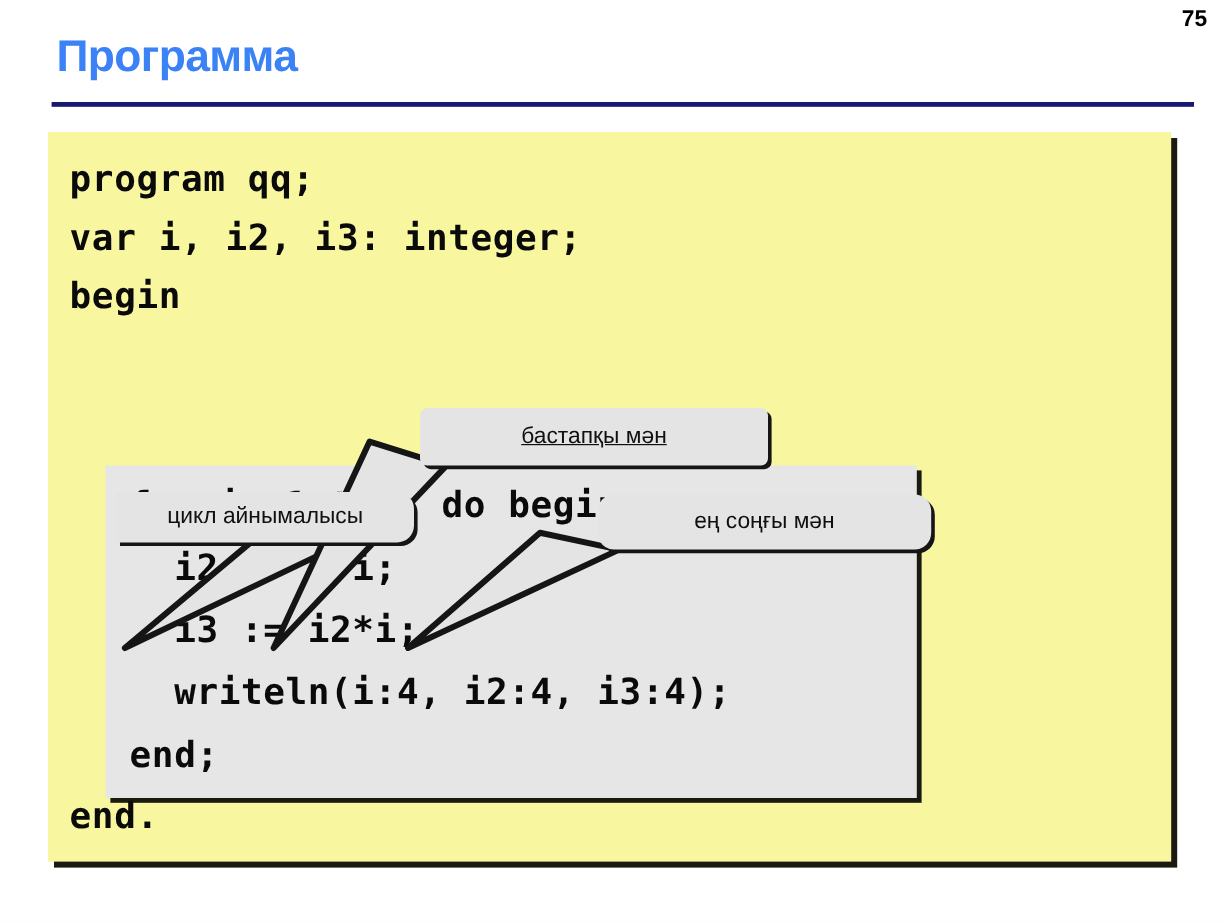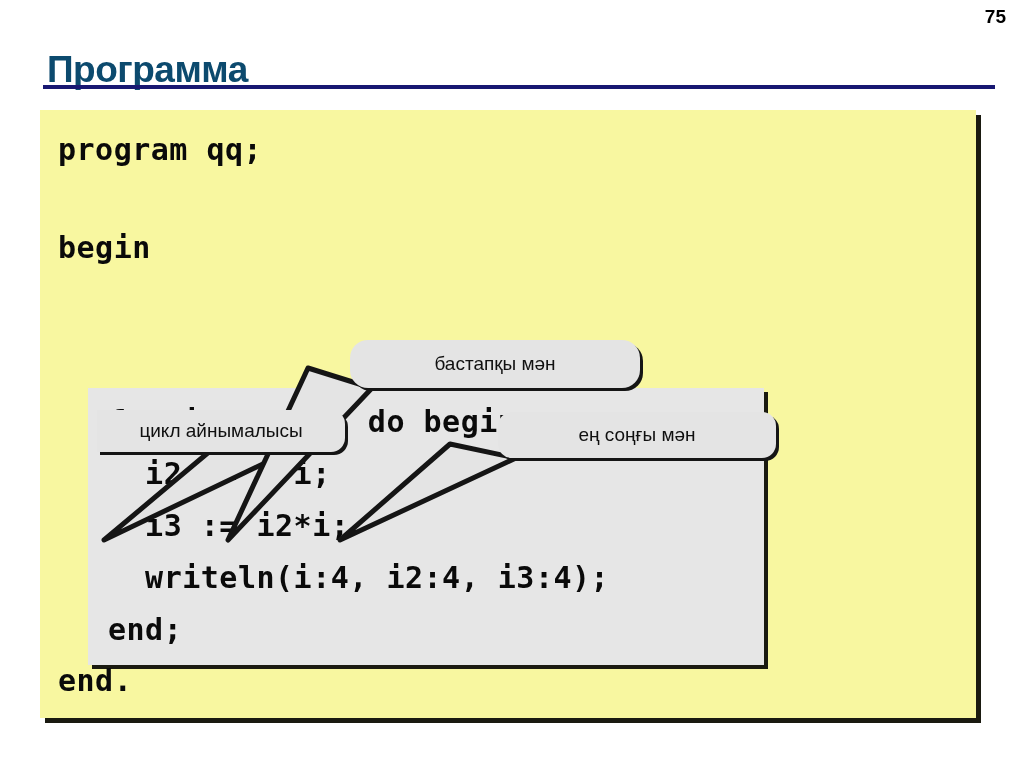--- a/index.html
+++ b/index.html
@@ -30,24 +30,23 @@
   }
 
   
   .slide-title {
     position: absolute;
     left: 47px;
     top: 26px;
     font-family: "Liberation Sans", sans-serif;
     font-size: 37px;
     font-weight: bold;
-    color: #0c4a6e;
+    color: #3b82f6;
     letter-spacing: -0.5px;
     white-space: nowrap;
-    margin-top: 23px;
   }
 
   .title-rule {
     position: absolute;
     left: 43px;
     top: 85px;
     width: 952px;
     height: 4px;
     background: #181872;
   }
@@ -134,22 +133,23 @@
     border-radius: 0 14px 14px 0;
     box-shadow: 3px 3px 0 0 #151515;
   }
 
   
   .callout-initial {
     left: 310px;
     top: 230px;
     width: 290px;
     height: 48px;
-    border-radius: 18px;
+    border-radius: 6px;
     box-shadow: 3px 3px 0 0 #151515;
+    text-decoration: underline;
   }
 
   
   .callout-final {
     left: 458px;
     top: 302px;
     width: 278px;
     height: 46px;
     border-radius: 14px;
     box-shadow: 3px 3px 0 0 #151515;
@@ -173,20 +173,21 @@
 
 <div class="slide-title">Программа</div>
 
 <div class="title-rule"></div>
 
 <div class="code-panel">
   <div class="code-panel-inner">
 
     <div class="code-line line-program">program qq;</div>
 
+    <div class="code-line line-var">var i, i2, i3: integer;</div>
 
     <div class="code-line line-begin">begin</div>
 
     <svg class="tails" viewBox="0 0 936 608" width="936" height="608">
 
       <polygon points="188,326 248,342 64,430" fill="#e4e4e4" stroke="#151515" stroke-width="5" stroke-linejoin="round"></polygon>
 
       <polygon points="268,258 332,278 188,430" fill="#e4e4e4" stroke="#151515" stroke-width="5" stroke-linejoin="round"></polygon>
 
       <polygon points="410,334 476,348 300,430" fill="#e4e4e4" stroke="#151515" stroke-width="5" stroke-linejoin="round"></polygon>

